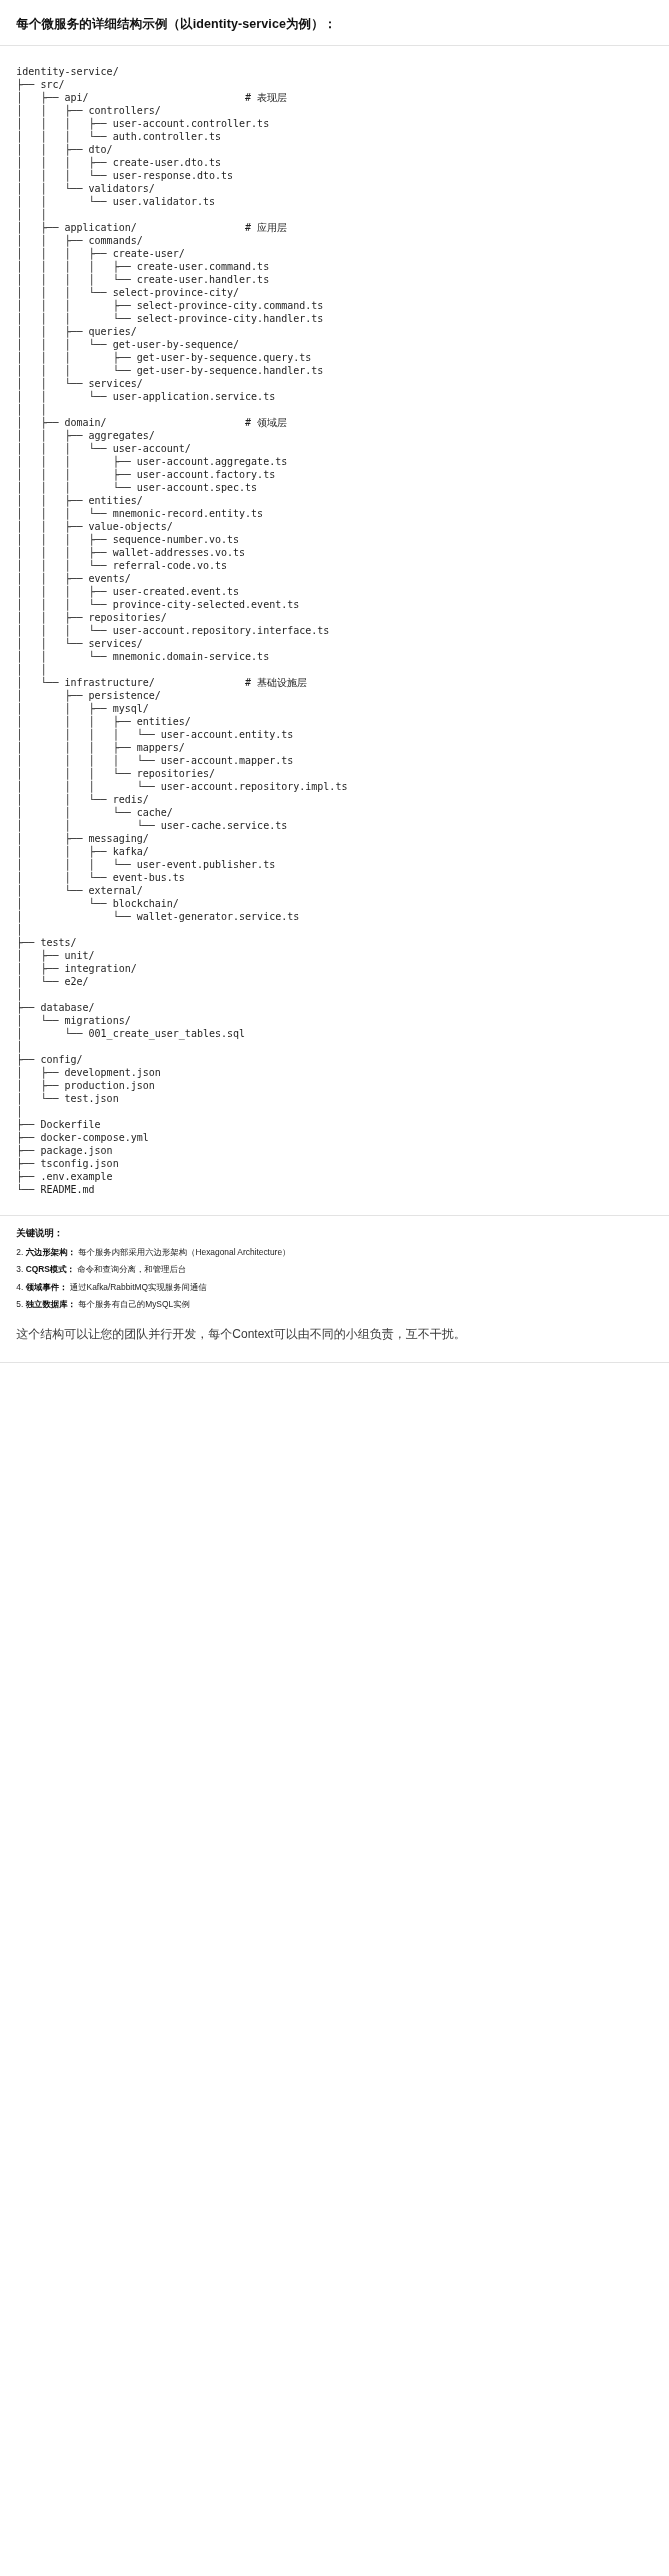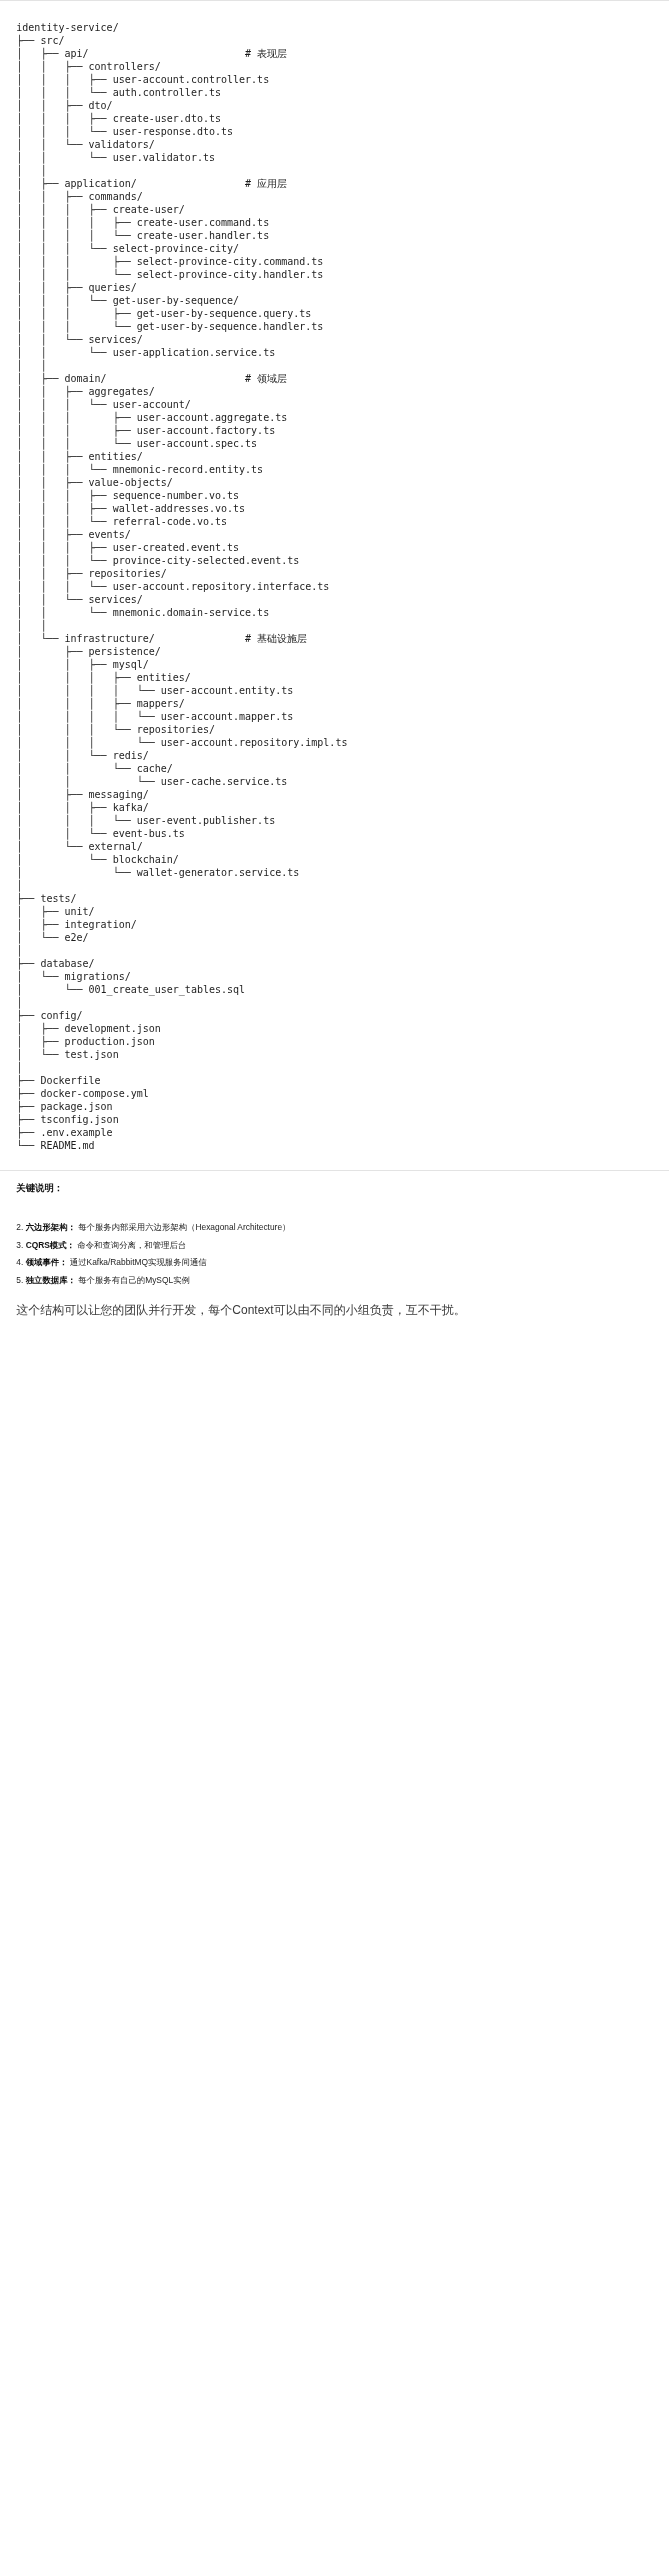--- a/index.html
+++ b/index.html
@@ -38,21 +38,21 @@
     white-space: pre;
     overflow: hidden;
   }
   .notes {
     padding: 11.3px 16.3px 3.8px 16.3px;
   }
   .notes-title {
     font-size: 9.4px;
     font-weight: bold;
     color: #111111;
-    margin-bottom: 24px;
+    margin-bottom: 4px;
   }
   .note-item {
     font-size: 8.4px;
     line-height: 17.5px;
     color: #1d1d1d;
   }
   .note-item .note-label {
     font-weight: bold;
     color: #111111;
   }
@@ -66,20 +66,21 @@
     background: #e3e3e3;
     width: 100%;
     margin-top: 2.5px;
   }
 </style>
 </head>
 <body>
 
 <div class="page">
 
+  <div class="title-bar">每个微服务的详细结构示例（以identity-service为例）：</div>
 
   <div class="divider"></div>
 
   <pre class="tree">identity-service/
 ├── src/
 │   ├── api/                          # 表现层
 │   │   ├── controllers/
 │   │   │   ├── user-account.controller.ts
 │   │   │   └── auth.controller.ts
 │   │   ├── dto/

